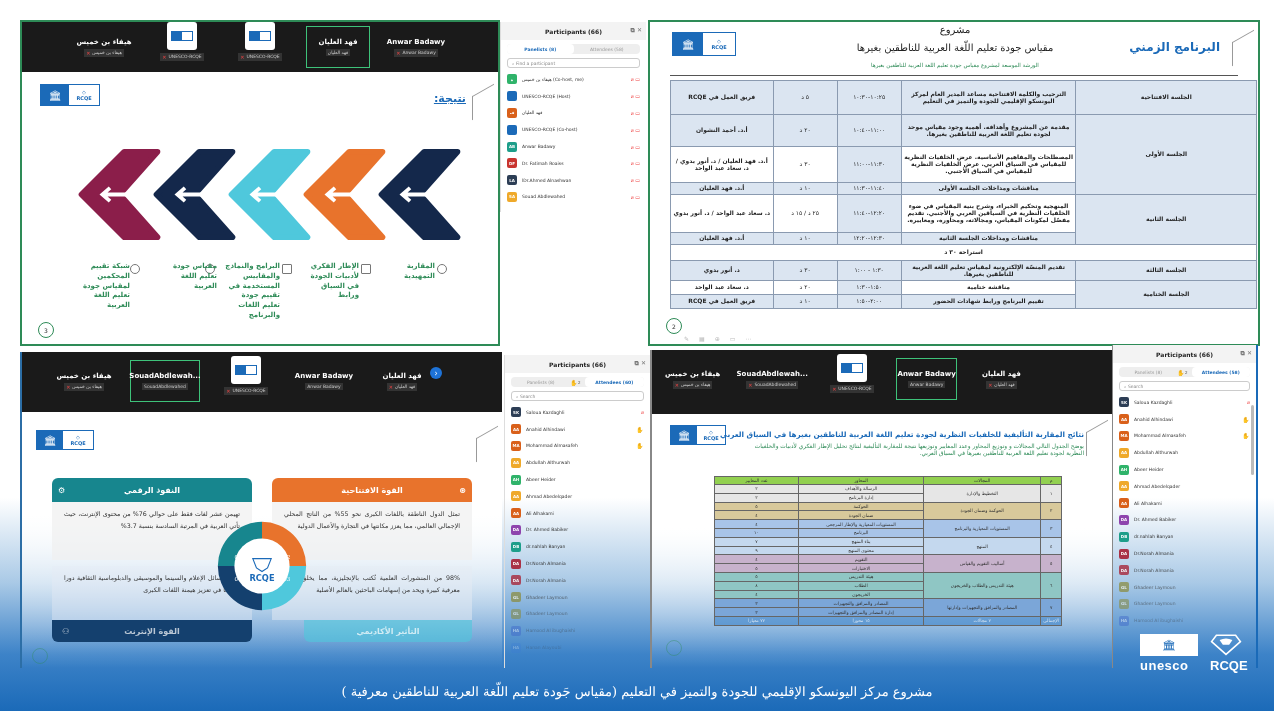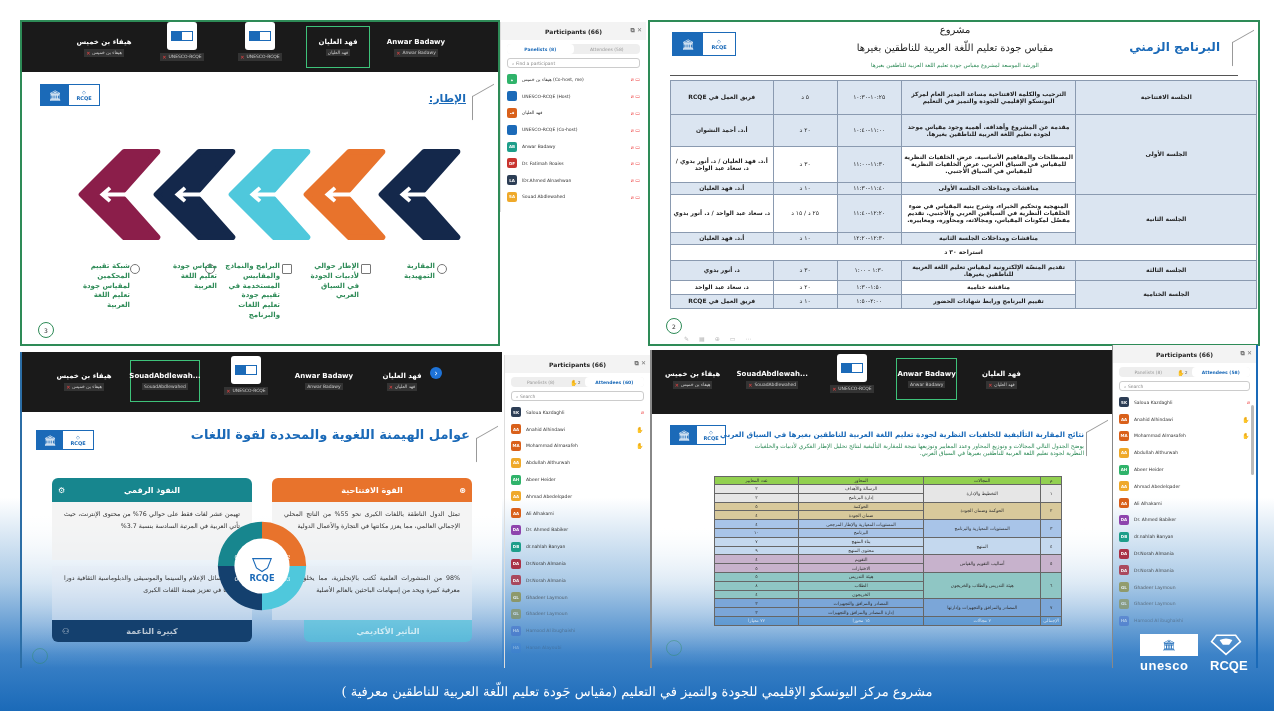--- a/index.html
+++ b/index.html
@@ -152,21 +152,21 @@
           <span>هيفاء بن خميس</span>
         </span>
     </div>
   </div>
 
   <div class="slide-logo" style="left:18px; top:62px; height:22px;">
     <div class="u" style="width:28px;">🏛</div>
     <div class="r" style="width:30px;">◇<span>RCQE</span></div>
   </div>
   <div class="chev-deco" style="top:68px;"></div>
-  <div class="q1-title">الإطار:</div>
+  <div class="q1-title">نتيجة:</div>
 
   <div class="chevrons">
     <div class="chev" style="left:0;">
       <svg viewBox="0 0 100 100">
           <path d="M55 5 L90 5 L50 50 L90 95 L55 95 L10 50 Z" fill="#8b1e4a" stroke="#8b1e4a" stroke-width="6" stroke-linejoin="round"></path>
           <path d="M60 50 L32 50 M40 43 L32 50 L40 57" stroke="#fff" stroke-width="4" fill="none"></path>
         </svg>
     </div>
     <div class="chev" style="left:75px;">
       <svg viewBox="0 0 100 100">
@@ -191,21 +191,21 @@
           <path d="M55 5 L90 5 L50 50 L90 95 L55 95 L10 50 Z" fill="#14284b" stroke="#14284b" stroke-width="6" stroke-linejoin="round"></path>
           <path d="M60 50 L32 50 M40 43 L32 50 L40 57" stroke="#fff" stroke-width="4" fill="none"></path>
         </svg>
     </div>
   </div>
 
   <div class="q1-labels">
     <span class="lbl-icon" style="left:370px;"></span>
     <div class="lbl" style="left:310px;">المقاربة التمهيدية</div>
     <span class="lbl-icon" style="left:294px; border-radius:1px;"></span>
-    <div class="lbl" style="left:234px;">الإطار حوالي لأدبيات الجودة في السياق العربي</div>
+    <div class="lbl" style="left:234px;">الإطار الفكري لأدبيات الجودة في السياق ورابط</div>
     <span class="lbl-icon" style="left:215px; border-radius:1px;"></span>
     <div class="lbl" style="left:155px;">البرامج والنماذج والمقاييس المستخدمة في تقييم جودة تعليم اللغات والبرنامج</div>
     <span class="lbl-icon" style="left:138px;"></span>
     <div class="lbl" style="left:92px;">مقياس جودة تعليم اللغة العربية</div>
     <span class="lbl-icon" style="left:63px;"></span>
     <div class="lbl" style="left:5px;">شبكة تقييم المحكمين لمقياس جودة تعليم اللغة العربية</div>
   </div>
   <div class="page-num" style="left:16px; top:300px;">3</div>
 </div>
 
@@ -402,21 +402,20 @@
           <span>هيفاء بن خميس</span>
         </span>
     </div>
   </div>
   <div style="position:absolute; left:0; top:60px; width:480px; height:256px; background:linear-gradient(to bottom,#fff 0%,#fff 40%,rgba(255,255,255,0) 100%);"></div>
   <div class="slide-logo" style="left:14px; top:78px; height:20px;">
     <div class="u" style="width:26px;">🏛</div>
     <div class="r" style="width:30px;">◇<span>RCQE</span></div>
   </div>
   <div class="chev-deco" style="top:80px;"></div>
-  <div class="q4-title">عوامل الهيمنة اللغوية والمحددة لقوة اللغات</div>
 
   <div class="card" style="left:250px; top:126px;">
     <div class="card-head" style="background:#e8732c;">
       <span style="position:absolute; right:6px;">⊛</span>
       <span>القوة الافتتاحية</span>
     </div>
     <div class="card-body" style="height:58px;">تمثل الدول الناطقة باللغات الكبرى نحو 55% من الناتج المحلي الإجمالي العالمي، مما يعزز مكانتها في التجارة والأعمال الدولية</div>
   </div>
 
   <div class="card" style="left:30px; top:126px;">
@@ -431,21 +430,21 @@
     <div class="card-body" style="height:54px; background:rgba(230,236,244,0.5);">98% من المنشورات العلمية تُكتب بالإنجليزية، مما يخلق فجوة معرفية كبيرة ويحد من إسهامات الباحثين بالعالم الأصلية</div>
     <div class="card-foot" style="background:rgba(79,200,220,0.6);margin-left:32px;">
       <span>التأثير الأكاديمي</span>
     </div>
   </div>
 
   <div class="card" style="left:30px; top:214px;">
     <div class="card-body" style="height:54px; background:rgba(230,236,244,0.4);">تلعب وسائل الإعلام والسينما والموسيقى والدبلوماسية الثقافية دورا حاسما في تعزيز هيمنة اللغات الكبرى</div>
     <div class="card-foot" style="background:#14406e;">
       <span style="position:absolute; left:10px;">⚇</span>
-      <span>كبيرة الناعمة</span>
+      <span>القوة الإنترنت</span>
     </div>
   </div>
 
   <div class="donut">
     <svg viewBox="0 0 100 100" width="92" height="92">
       <path d="M50 2 A48 48 0 0 1 98 50 L74 50 A24 24 0 0 0 50 26 Z" fill="#e8732c"></path>
       <path d="M98 50 A48 48 0 0 1 50 98 L50 74 A24 24 0 0 0 74 50 Z" fill="#4fc8dc"></path>
       <path d="M50 98 A48 48 0 0 1 2 50 L26 50 A24 24 0 0 0 50 74 Z" fill="#14406e"></path>
       <path d="M2 50 A48 48 0 0 1 50 2 L50 26 A24 24 0 0 0 26 50 Z" fill="#17868e"></path>
       <circle cx="50" cy="50" r="30" fill="#fff"></circle>

